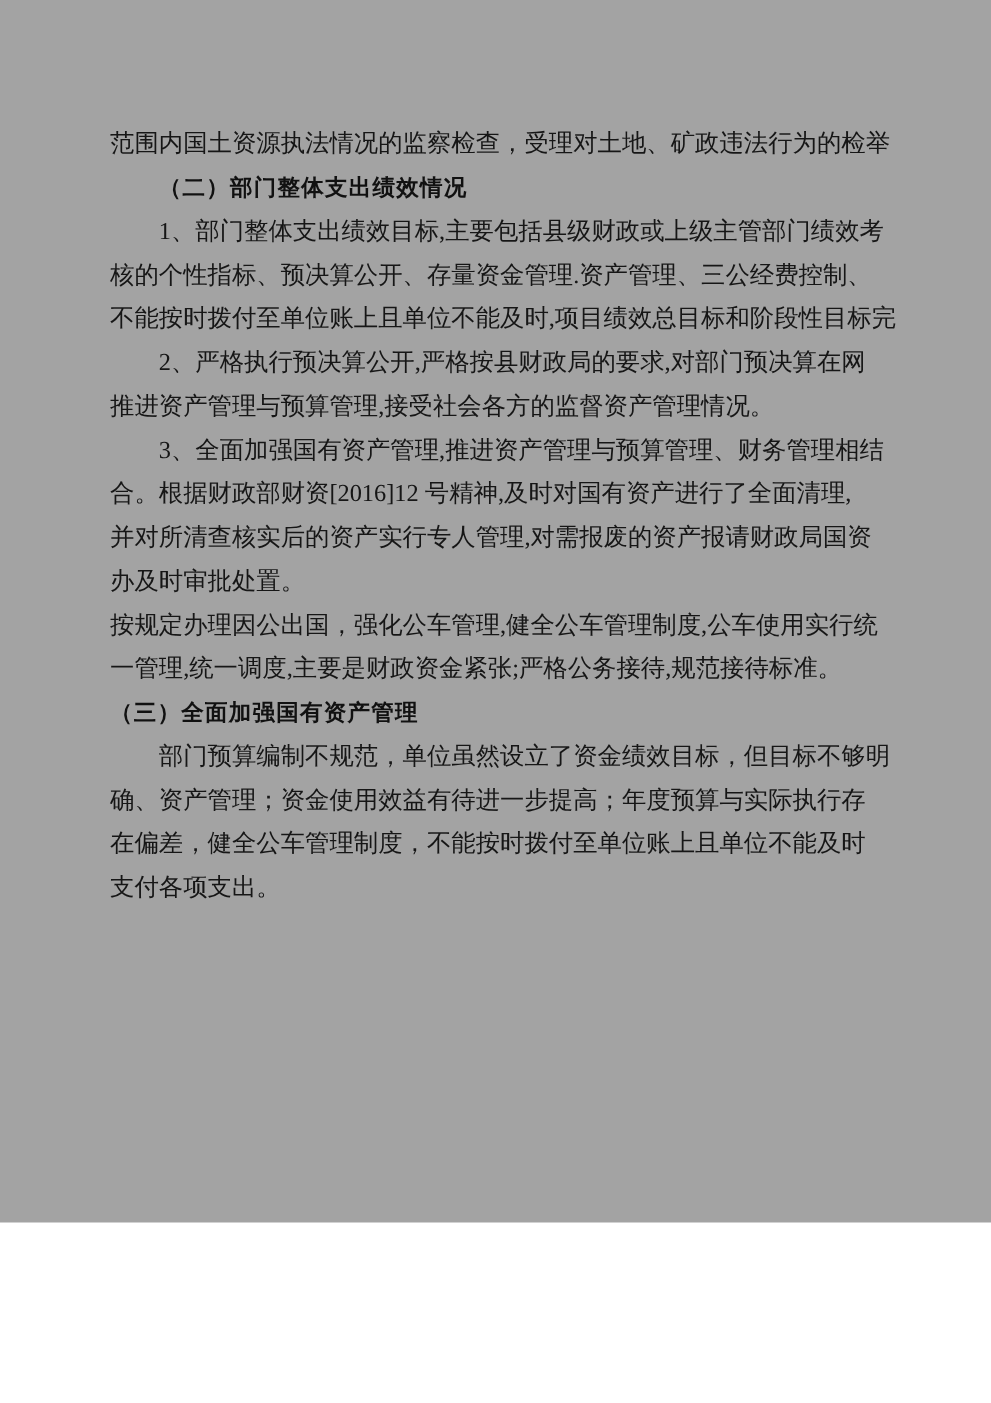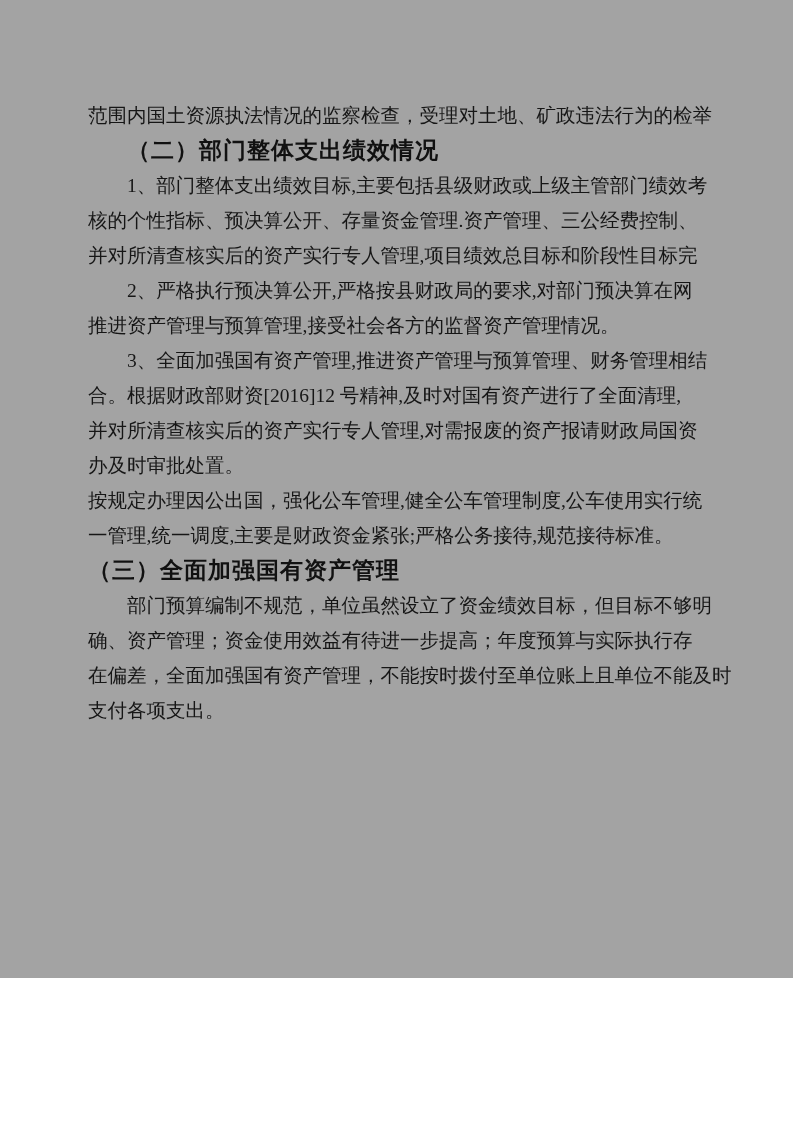--- a/index.html
+++ b/index.html
@@ -31,44 +31,44 @@
     color: #161616;
     white-space: nowrap;
     font-family: "Liberation Serif", "DejaVu Serif", serif;
   }
   .line.indent {
     padding-left: 39px;
   }
   .line.heading {
     font-family: "Liberation Sans", "DejaVu Sans", sans-serif;
     font-weight: 700;
-    font-size: 23px;
+    font-size: 18px;
     letter-spacing: 1px;
     color: #111111;
   }
 </style>
 </head>
 <body>
 
 <div class="page">
   <div class="content">
     <div>
         <div class="line body">范围内国土资源执法情况的监察检查，受理对土地、矿政违法行为的检举</div>
         <div class="line heading indent">（二）部门整体支出绩效情况</div>
         <div class="line body indent">1、部门整体支出绩效目标,主要包括县级财政或上级主管部门绩效考</div>
         <div class="line body">核的个性指标、预决算公开、存量资金管理.资产管理、三公经费控制、</div>
-        <div class="line body">并对所清查核实后的资产实行专人管理,项目绩效总目标和阶段性目标完</div>
+        <div class="line body">不能按时拨付至单位账上且单位不能及时,项目绩效总目标和阶段性目标完</div>
         <div class="line body indent">2、严格执行预决算公开,严格按县财政局的要求,对部门预决算在网</div>
         <div class="line body">推进资产管理与预算管理,接受社会各方的监督资产管理情况。</div>
         <div class="line body indent">3、全面加强国有资产管理,推进资产管理与预算管理、财务管理相结</div>
         <div class="line body">合。根据财政部财资[2016]12 号精神,及时对国有资产进行了全面清理,</div>
         <div class="line body">并对所清查核实后的资产实行专人管理,对需报废的资产报请财政局国资</div>
         <div class="line body">办及时审批处置。</div>
         <div class="line body">按规定办理因公出国，强化公车管理,健全公车管理制度,公车使用实行统</div>
         <div class="line body">一管理,统一调度,主要是财政资金紧张;严格公务接待,规范接待标准。</div>
         <div class="line heading">（三）全面加强国有资产管理</div>
         <div class="line body indent">部门预算编制不规范，单位虽然设立了资金绩效目标，但目标不够明</div>
         <div class="line body">确、资产管理；资金使用效益有待进一步提高；年度预算与实际执行存</div>
-        <div class="line body">在偏差，全面加强国有资产管理，不能按时拨付至单位账上且单位不能及时</div>
+        <div class="line body">在偏差，健全公车管理制度，不能按时拨付至单位账上且单位不能及时</div>
         <div class="line body">支付各项支出。</div>
       </div>
   </div>
 </div>
 
 </body></html>

